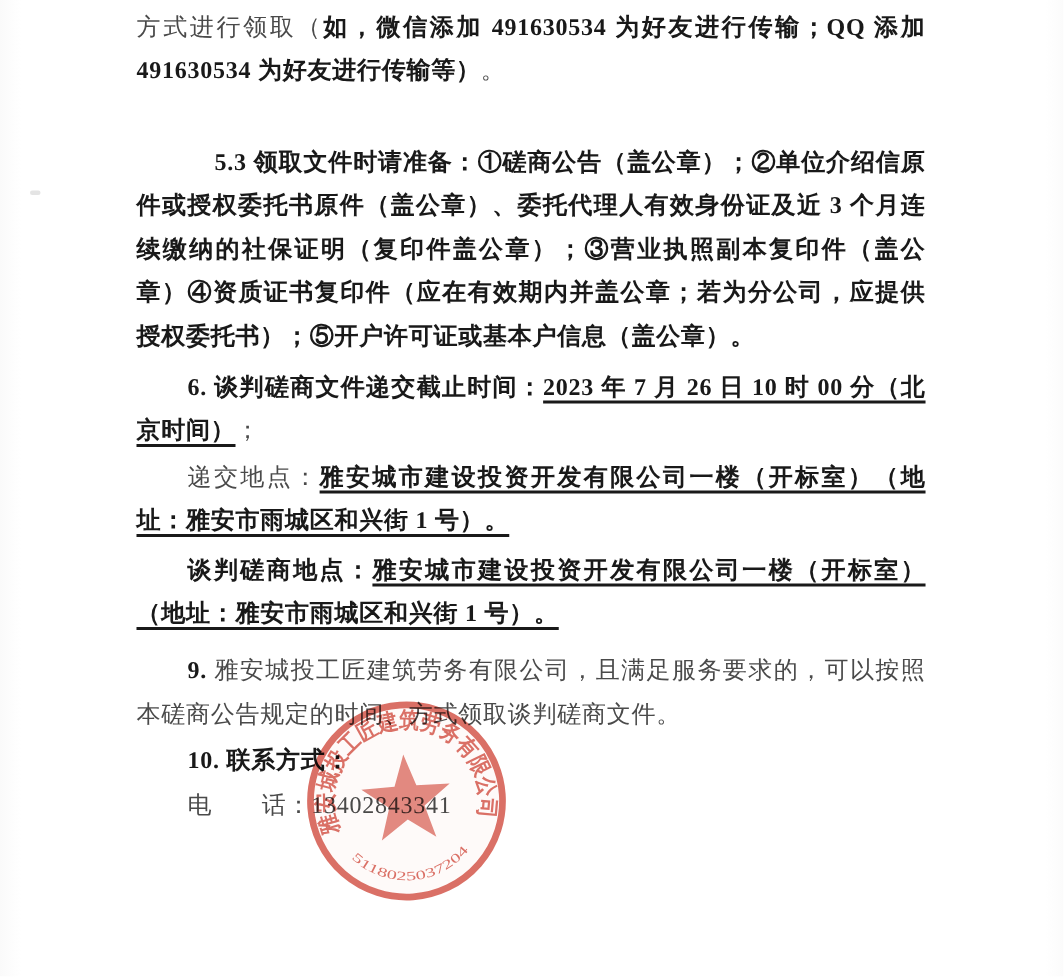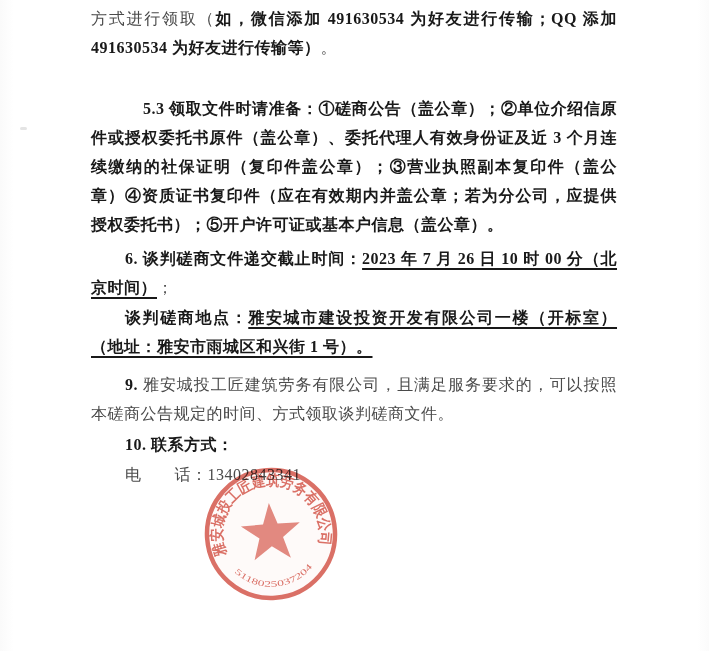--- a/index.html
+++ b/index.html
@@ -58,20 +58,21 @@
   <div class="doc">
 
     <p class="p1"><span>方式进行领取（</span><span class="b">如，微信添加 491630534 为好友进行传输；QQ 添加 491630534 为好友进行传输等）</span><span>。</span></p>
 
     <p class="p53 b"><span>5.3 领取文件时请准备：①磋商公告（盖公章）；②单位介绍信原件或授权委托书原件（盖公章）、委托代理人有效身份证及近 3 个月连续缴纳的社保证明（复印件盖公章）；③营业执照副本复印件（盖公章）④资质证书复印件（应在有效期内并盖公章；若为分公司，应提供授权委托书）；⑤开户许可证或基本户信息（盖公章）。</span></p>
 
     <p class="sec sec6"><span class="b">6. 谈判磋商文件递交截止时间：</span><span class="b u">2023 年 7 月 26 日 10 时 00 分（北京时间）</span><span>；</span></p>
 
 
 
+    <p class="addr delivery"><span>递交地点：</span><span class="b u">雅安城市建设投资开发有限公司一楼（开标室）（地址：雅安市雨城区和兴街 1 号）。</span></p>
 
     <p class="addr negotiation"><span class="b">谈判磋商地点：</span><span class="b u">雅安城市建设投资开发有限公司一楼（开标室）（地址：雅安市雨城区和兴街 1 号）。</span></p>
 
     <p class="sec sec9"><span class="b">9. </span><span>雅安城投工匠建筑劳务有限公司，且满足服务要求的，可以按照本磋商公告规定的时间、方式领取谈判磋商文件。</span></p>
 
     <p class="sec sec10"><span class="b">10. 联系方式：</span></p>
 
     <p class="contact"><span>电　　话：13402843341</span></p>
     <p class="contact"></p>
 

